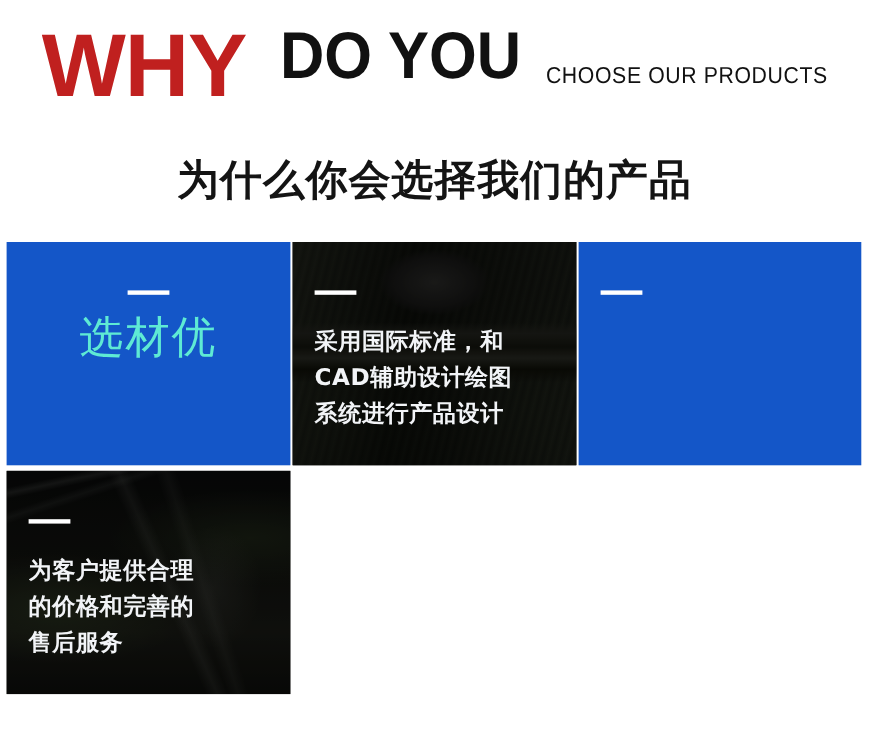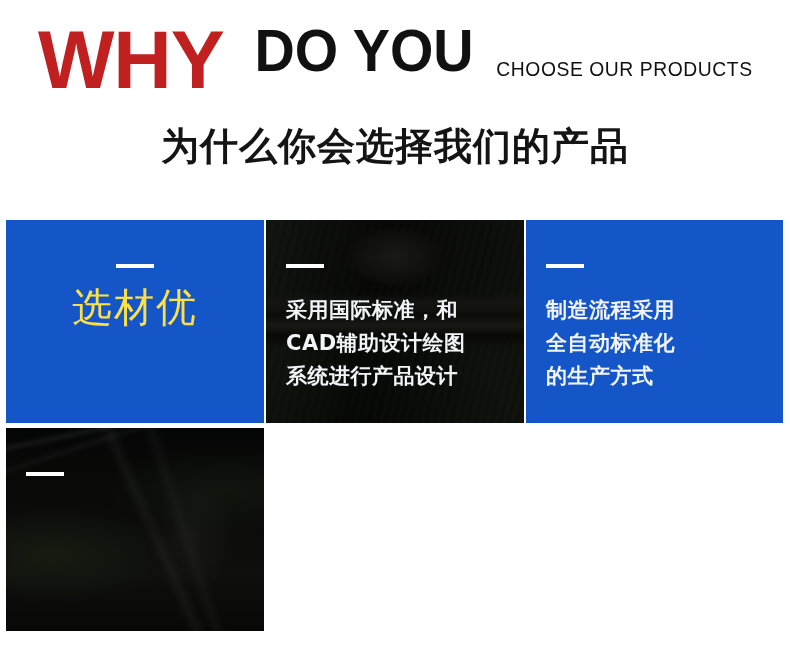--- a/index.html
+++ b/index.html
@@ -80,21 +80,21 @@
     color: #111111;
     transform: scaleX(0.92);
     transform-origin: right center;
     margin-top: 4px;
     white-space: pre;
   }
 
   .subtitle {
     position: absolute;
     left: 0;
-    top: 123px;
+    top: 140px;
     width: 790px;
     text-align: center;
     font-family: "DejaVu Sans", "Liberation Sans", sans-serif;
     font-weight: bold;
     font-size: 38px;
     line-height: 46px;
     letter-spacing: 1px;
     color: #141414;
     white-space: pre;
   }
@@ -216,21 +216,21 @@
     text-align: left;
     white-space: pre-line;
     letter-spacing: 0.5px;
   }
 
   .cell-text-big {
     font-family: "DejaVu Serif", "Liberation Serif", serif;
     font-weight: normal;
     font-size: 40px;
     line-height: 50px;
-    color: #fde047;
+    color: #5eead4;
     text-align: center;
     letter-spacing: 2px;
     white-space: pre;
   }
 </style>
 </head>
 <body>
 
 <div class="page">
 
@@ -263,30 +263,30 @@
         <div class="divider"></div>
         <div class="cell-text">采用国际标准，和
 CAD辅助设计绘图
 系统进行产品设计</div>
       </div>
     </div>
 
     <div class="cell cell-blue">
       <div class="cell-inner">
         <div class="divider"></div>
-        <div class="cell-text">制造流程采用
-全自动标准化
-的生产方式</div>
       </div>
     </div>
 
 
 
     <div class="cell cell-photo">
       <div class="photo-art art-track"></div>
       <div class="scrim"></div>
       <div class="cell-inner">
         <div class="divider"></div>
+        <div class="cell-text">为客户提供合理
+的价格和完善的
+售后服务</div>
       </div>
     </div>
 
   </div>
 </div>
 
 </body></html>

